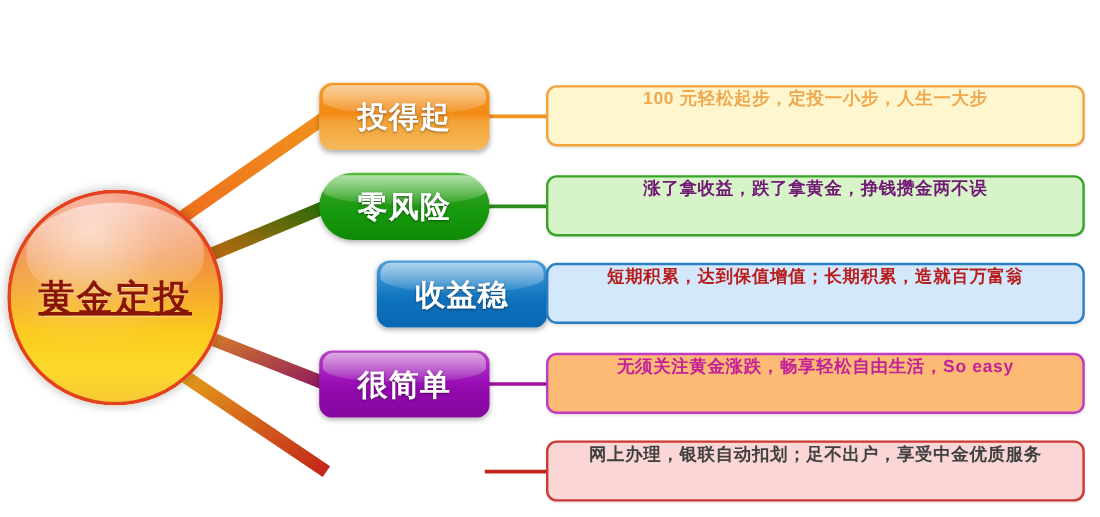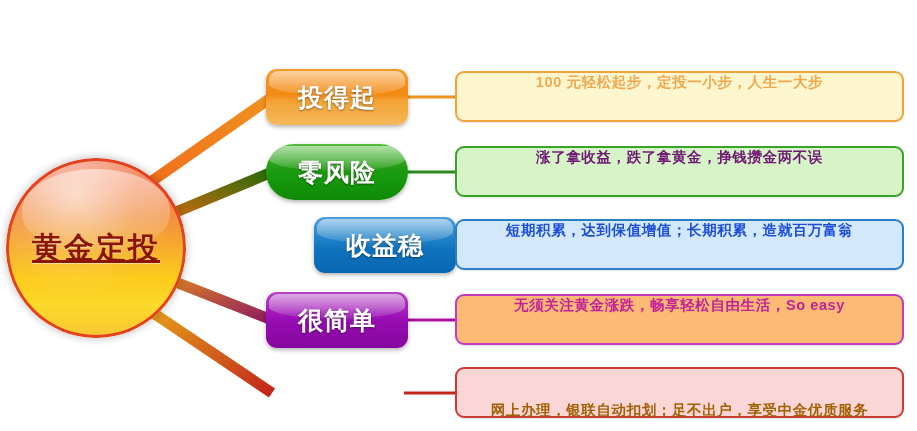--- a/index.html
+++ b/index.html
@@ -147,29 +147,29 @@
   .r1 .pill { background: linear-gradient(to bottom, #f59b2b 0%, #f38a14 46%, #f3a336 58%, #f5b95b 100%); }
   .r1 .box  { background: #fdf6cf; border-color: #f2a33c; }
   .r1 .box-text { color: #f0a84e; }
 
   .r2 .pill { background: linear-gradient(to bottom, #54bb3c 0%, #1f9a12 46%, #179a0d 58%, #0f8a07 100%); border-radius: 28px; }
   .r2 .box  { background: #d6f4c7; border-color: #39a32a; }
   .r2 .box-text { color: #701a75; }
 
   .r3 .pill { background: linear-gradient(to bottom, #4e9fdb 0%, #1a7dc4 46%, #0f72bd 58%, #0a68b2 100%); margin-left: 48px; }
   .r3 .box  { background: #d3e9fb; border-color: #2a7fc4; }
-  .r3 .box-text { color: #1d4ed8; }
+  .r3 .box-text { color: #b91c1c; }
 
   .r4 .pill { background: linear-gradient(to bottom, #b743c4 0%, #9b10b7 46%, #930aad 58%, #8607a0 100%); }
   .r4 .box  { background: #fdba74; border-color: #c03ac4; }
   .r4 .box-text { color: #c3219a; }
 
   .r5 .pill { background: linear-gradient(to bottom, #da4740 0%, #c81710 46%, #bf0d08 58%, #b30703 100%); }
   .r5 .box  { background: #fbd6d6; border-color: #cc3a35; }
-  .r5 .box-text { color: #a16207; margin-top: 32px; }
+  .r5 .box-text { color: #404040; }
 </style>
 </head>
 <body>
 
 <div id="canvas">
 
   <svg id="connectors" viewBox="0 0 917 431" width="917" height="431">
     <defs>
       <linearGradient id="g1" x1="0" y1="1" x2="1" y2="0" gradientUnits="objectBoundingBox">
         <stop offset="0" stop-color="#ef6a1c"></stop>

